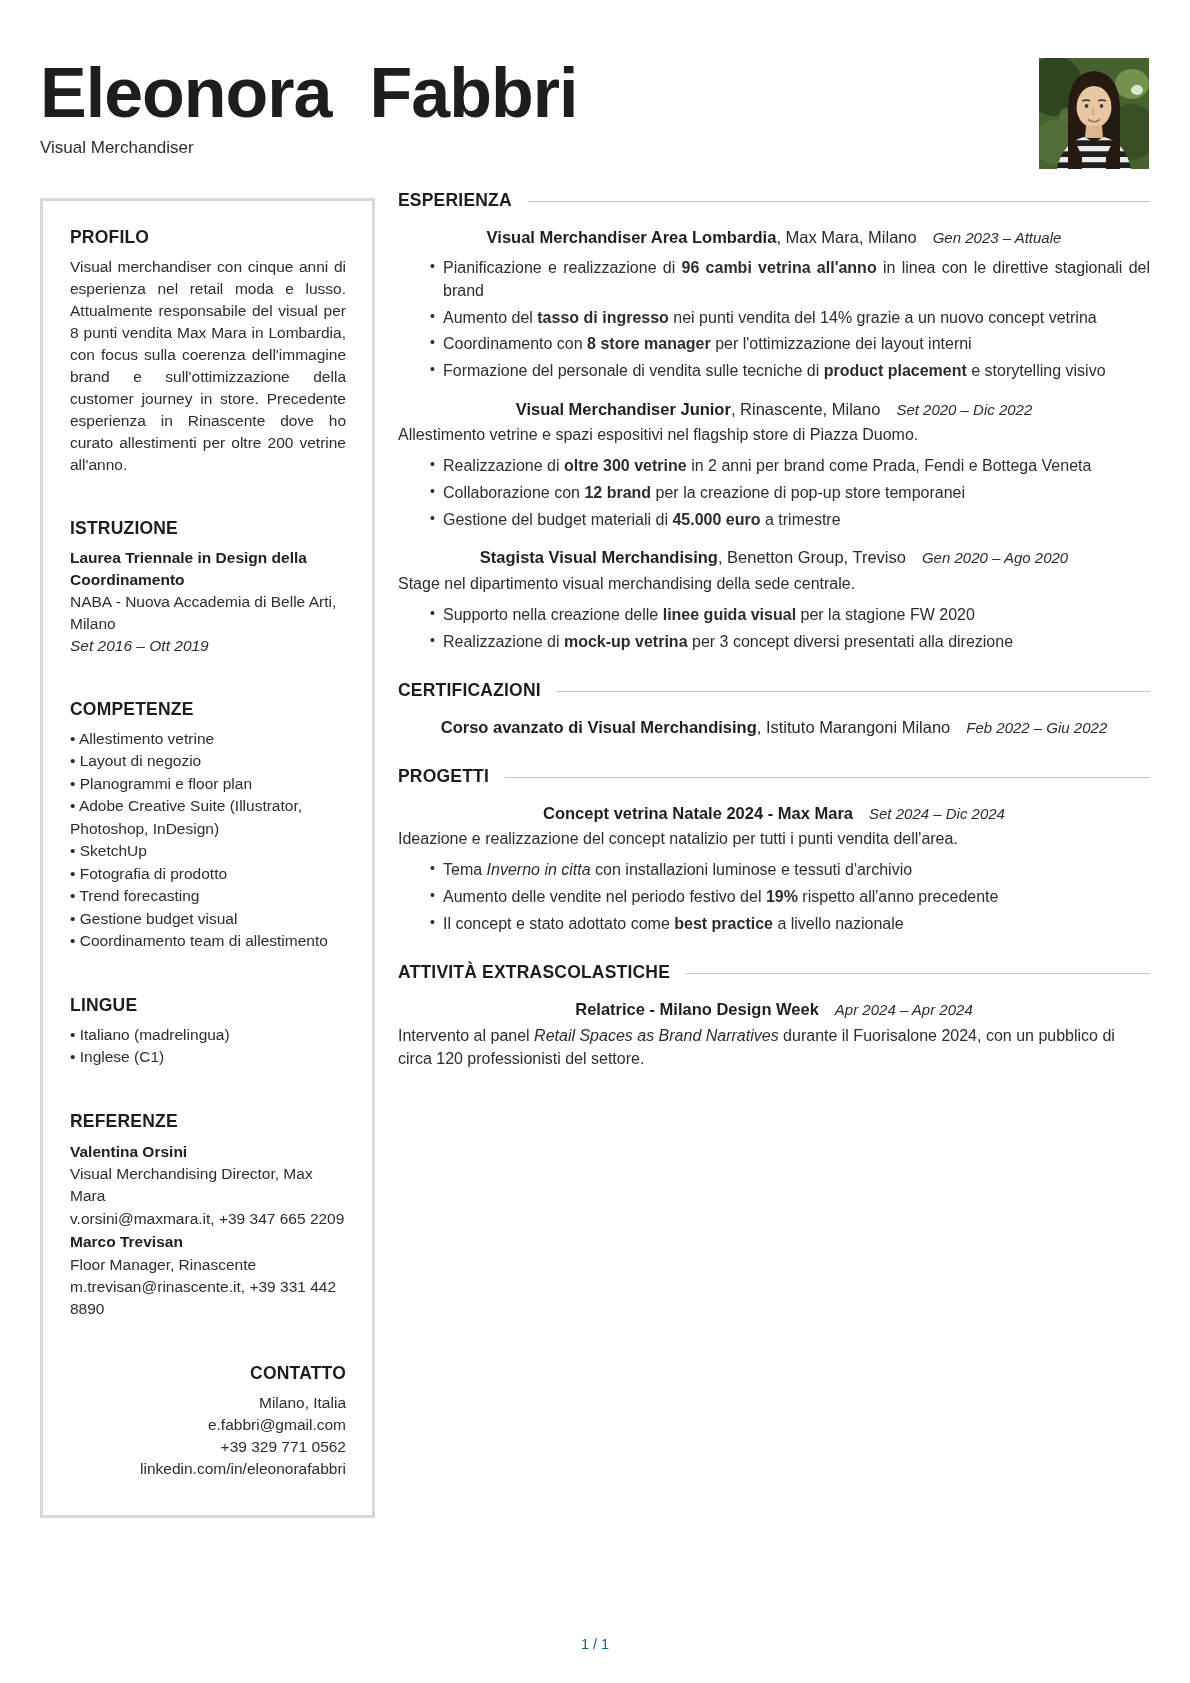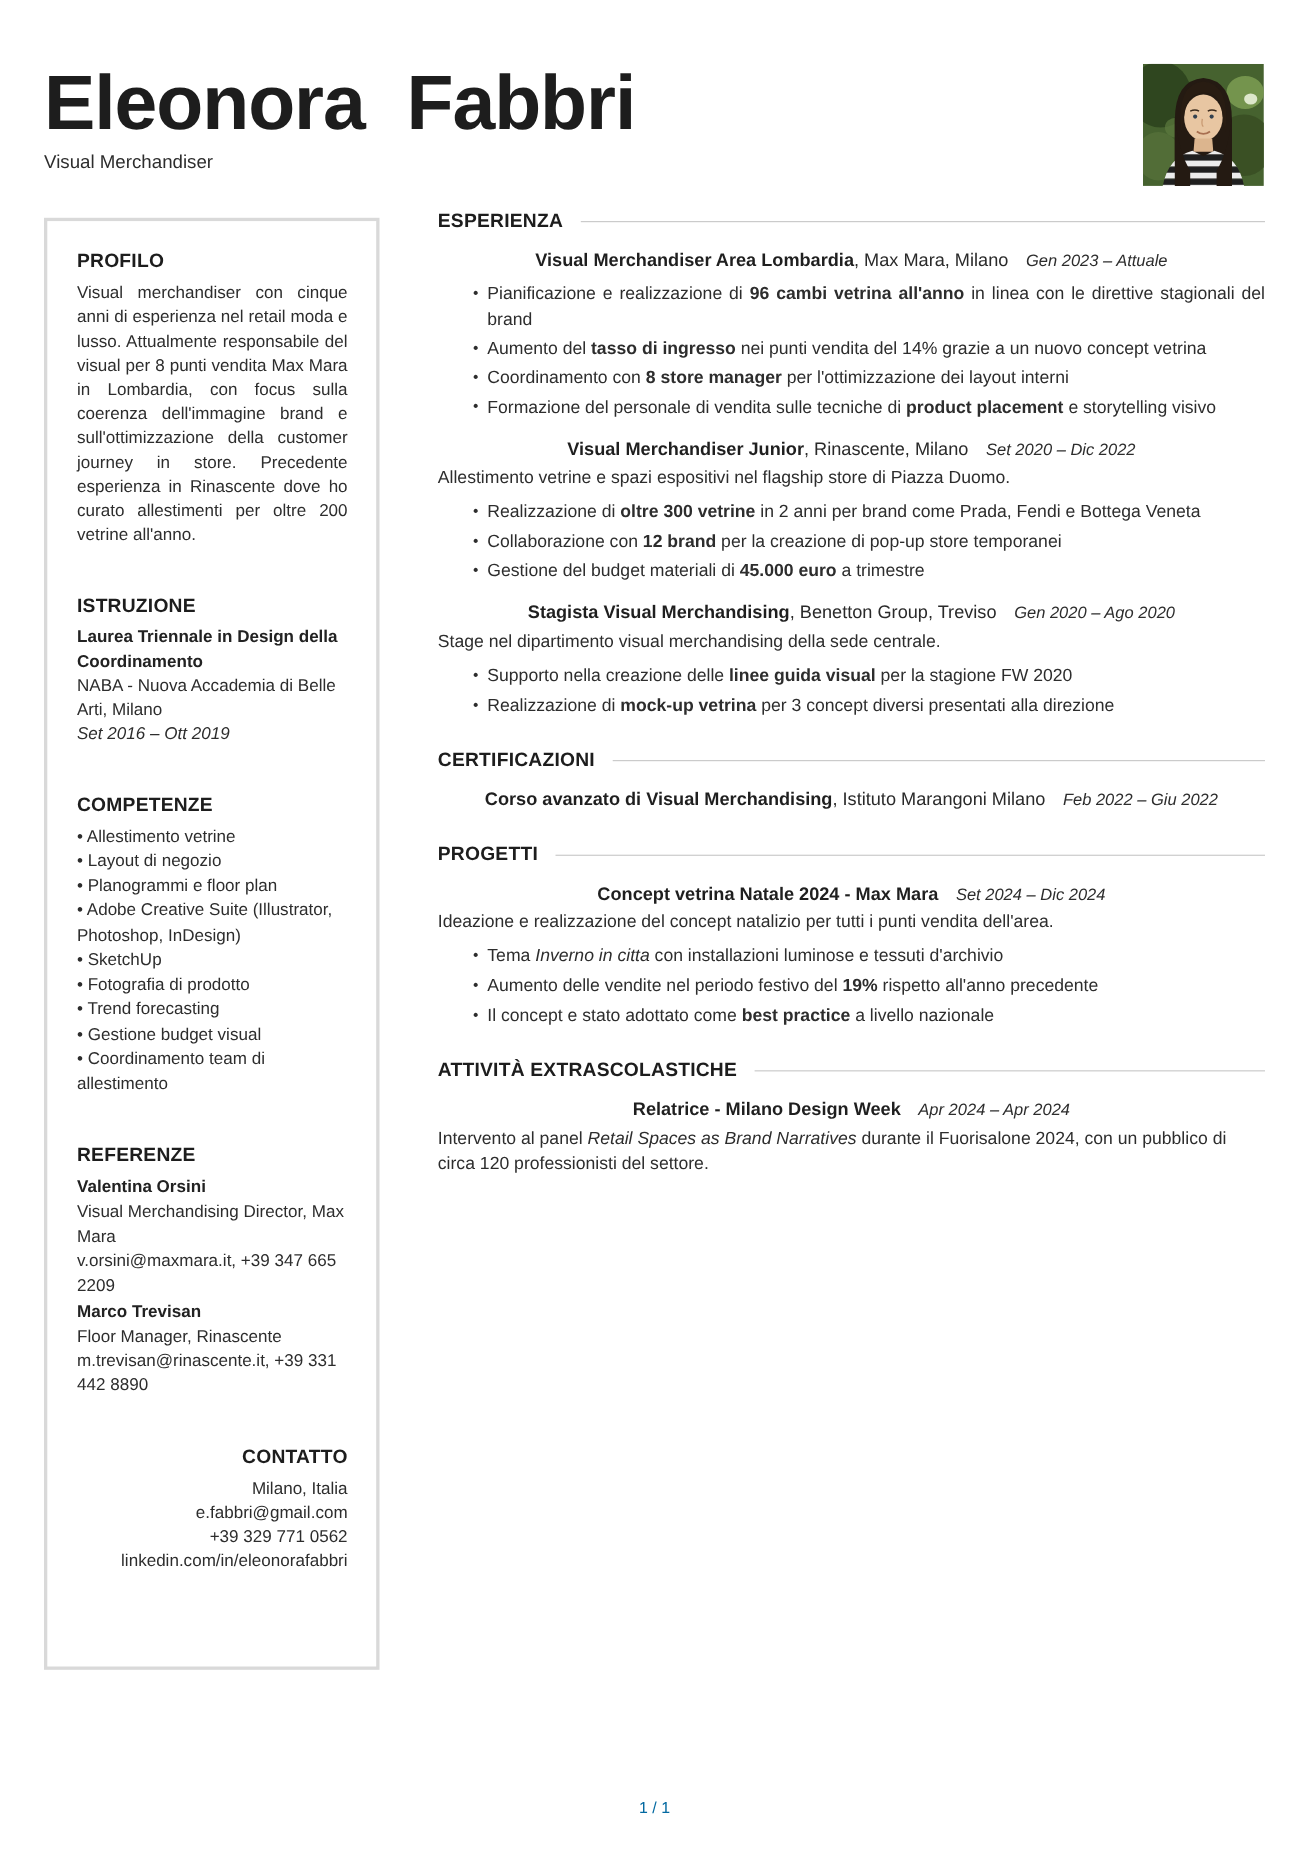--- a/index.html
+++ b/index.html
@@ -12,21 +12,21 @@
 
   
   .header{position:absolute;left:40px;top:58px;}
   .name{font-size:70px;font-weight:800;color:#1d1d1d;letter-spacing:-1px;word-spacing:0.28em;line-height:1;margin:0;}
   .subtitle{font-size:17px;color:#2d2d2d;margin-top:10px;}
 
   .photo{position:absolute;left:1039px;top:58px;width:110px;height:111px;overflow:hidden;}
 
   
   .sidebar{
-    position:absolute;left:40px;top:198px;width:305px;min-height:1320px;
+    position:absolute;left:40px;top:198px;width:335px;min-height:1320px;
     border:3px solid #d9d9d9;box-sizing:border-box;padding:26px 26px 24px 27px;
   }
   .ssec{margin-bottom:42px;}
   .ssec:last-child{margin-bottom:0;text-align:right;}
   .sidebar h3{font-size:17.5px;font-weight:800;color:#1d1d1d;margin:0 0 8px 0;letter-spacing:0.2px;}
   .sidebar .stext{font-size:15.5px;line-height:1.42;text-align:justify;}
   .sidebar .sline{font-size:15.5px;line-height:1.42;}
   .sdegree{font-size:15.5px;line-height:1.42;font-weight:700;color:#222;}
   .bitem{font-size:15.5px;line-height:1.45;}
   .bitem::before{content:"• ";}
@@ -113,20 +113,27 @@
         <div class="bitem">Planogrammi e floor plan</div>
         <div class="bitem">Adobe Creative Suite (Illustrator, Photoshop, InDesign)</div>
         <div class="bitem">SketchUp</div>
         <div class="bitem">Fotografia di prodotto</div>
         <div class="bitem">Trend forecasting</div>
         <div class="bitem">Gestione budget visual</div>
         <div class="bitem">Coordinamento team di allestimento</div>
       </div>
   </section>
 
+  <section class="ssec">
+    <h3>LINGUE</h3>
+    <div>
+        <div class="bitem">Italiano (madrelingua)</div>
+        <div class="bitem">Inglese (C1)</div>
+      </div>
+  </section>
 
   <section class="ssec">
     <h3>REFERENZE</h3>
     <div>
         <div>
           <div class="ref-name">Valentina Orsini</div>
           <div class="ref-line">Visual Merchandising Director, Max Mara</div>
           <div class="ref-line">v.orsini@maxmara.it, +39 347 665 2209</div>
         </div>
         <div>

